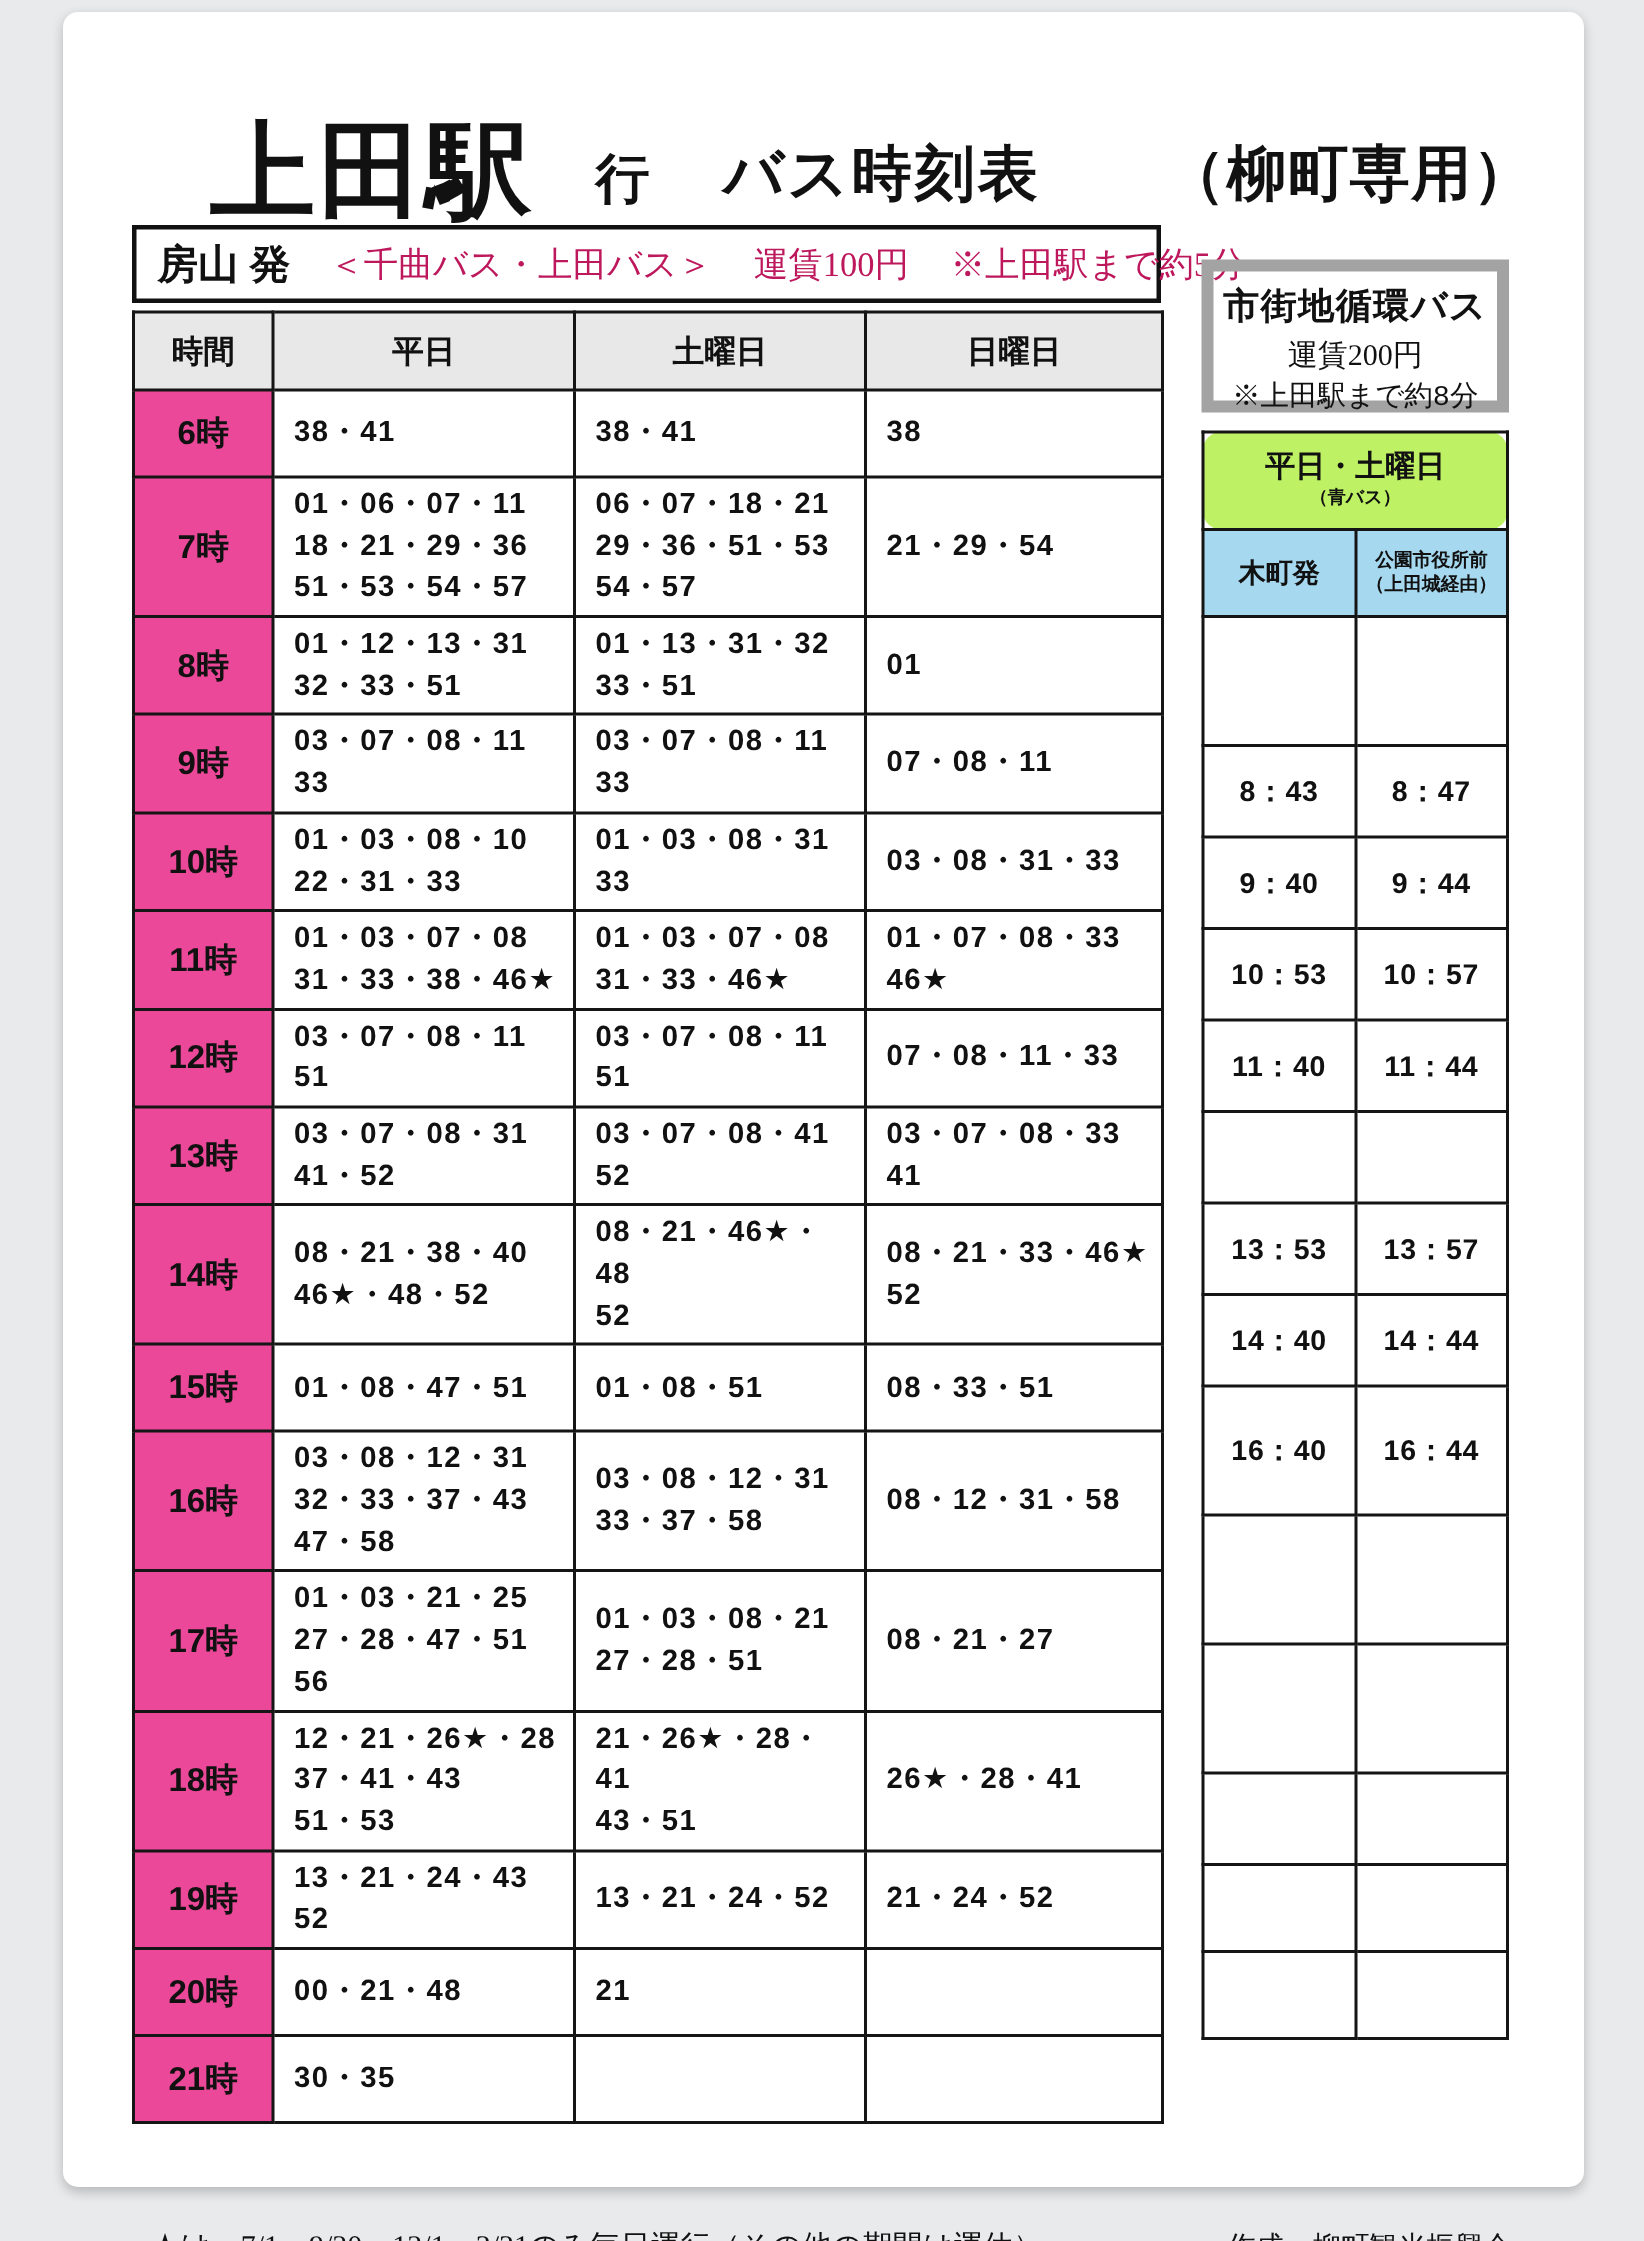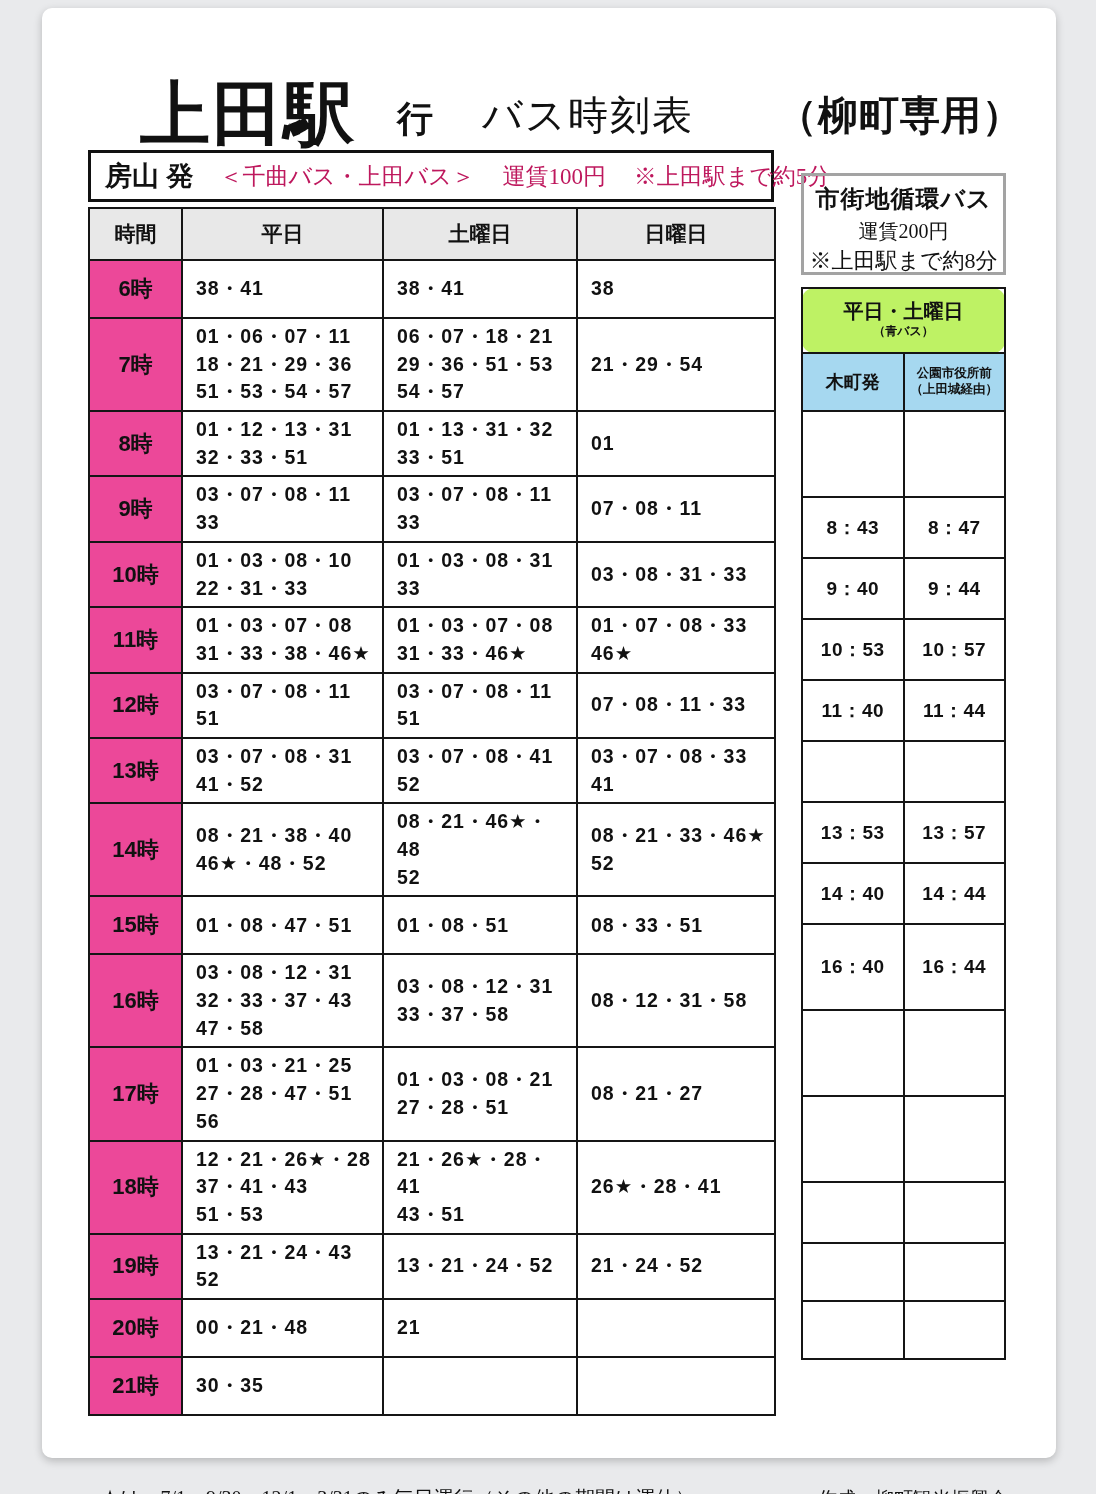--- a/index.html
+++ b/index.html
@@ -5,40 +5,40 @@
   html,body{margin:0;padding:0;background:#e9eaec;font-family:"Liberation Sans","DejaVu Sans",sans-serif;}
   .stage{position:relative;width:1096px;height:1494px;background:#e9eaec;overflow:hidden;}
   .page{position:absolute;left:42px;top:8px;width:1014px;height:1450px;background:#ffffff;
         border-radius:10px;box-shadow:0 3px 8px rgba(0,0,0,.22);}
   .content{position:relative;padding:52px 0 0 46px;}
 
   
   .title-block{height:86px;display:flex;align-items:flex-end;margin-left:52px;margin-bottom:4px;gap:39px;}
   .t-main{font-size:70px;font-weight:900;line-height:.9;letter-spacing:2px;color:#111;}
   .t-go{font-size:36px;font-weight:900;color:#111;margin:0 10px 2px 2px;}
-  .t-mid{font-size:40px;font-weight:400;color:#111;margin-bottom:3px;letter-spacing:2px;}
+  .t-mid{font-size:40px;font-weight:700;color:#111;margin-bottom:3px;letter-spacing:2px;}
   .t-paren{font-size:40px;font-weight:900;color:#111;margin:0 0 3px 44px;letter-spacing:1px;}
 
   
   .cols{display:flex;align-items:flex-start;}
   .left-col{width:686px;}
   .right-col{width:205px;margin-left:27px;}
 
   .subheader-box{box-sizing:border-box;height:52px;border:3px solid #111;display:flex;
                  align-items:center;padding:0 14px;margin-bottom:5px;}
   .sh-origin{font-size:27px;font-weight:900;color:#111;margin-right:26px;white-space:nowrap;}
   .sh-rest{font-family:"Liberation Serif","DejaVu Serif",serif;font-size:23px;color:#be185d;white-space:nowrap;}
   .sh-rest span{margin-right:22px;}
   .sh-rest span:last-child{margin-right:0;}
 
-  .info-box{box-sizing:border-box;height:102px;margin-top:23px;margin-bottom:12px;border:3px solid #a3a3a3;
+  .info-box{box-sizing:border-box;height:102px;margin-top:23px;margin-bottom:12px;border:8px solid #a3a3a3;
             text-align:center;padding-top:7px;}
   .ib-title{font-size:24px;font-weight:900;color:#111;letter-spacing:1px;}
   .ib-fare{font-family:"Liberation Serif","DejaVu Serif",serif;font-size:20px;color:#111;margin-top:3px;}
-  .ib-note{font-family:Liberation Serif, serif;font-size:22px;color:#111;margin-top:1px;}
+  .ib-note{font-family:Liberation Mono, monospace;font-size:19px;color:#111;margin-top:1px;}
 
   
   table{border-collapse:collapse;table-layout:fixed;}
   td,th{border:2px solid #151515;color:#111;box-sizing:border-box;}
   .main-table{width:686px;border:2px solid #151515;}
   .main-table col.c-hour{width:93px;}
   .main-table col.c-wd{width:201px;}
   .main-table col.c-sa{width:194px;}
   .main-table col.c-su{width:198px;}
   .main-table th{background:#e8e8e8;font-size:21px;font-weight:800;height:52px;margin-left:28px;}

